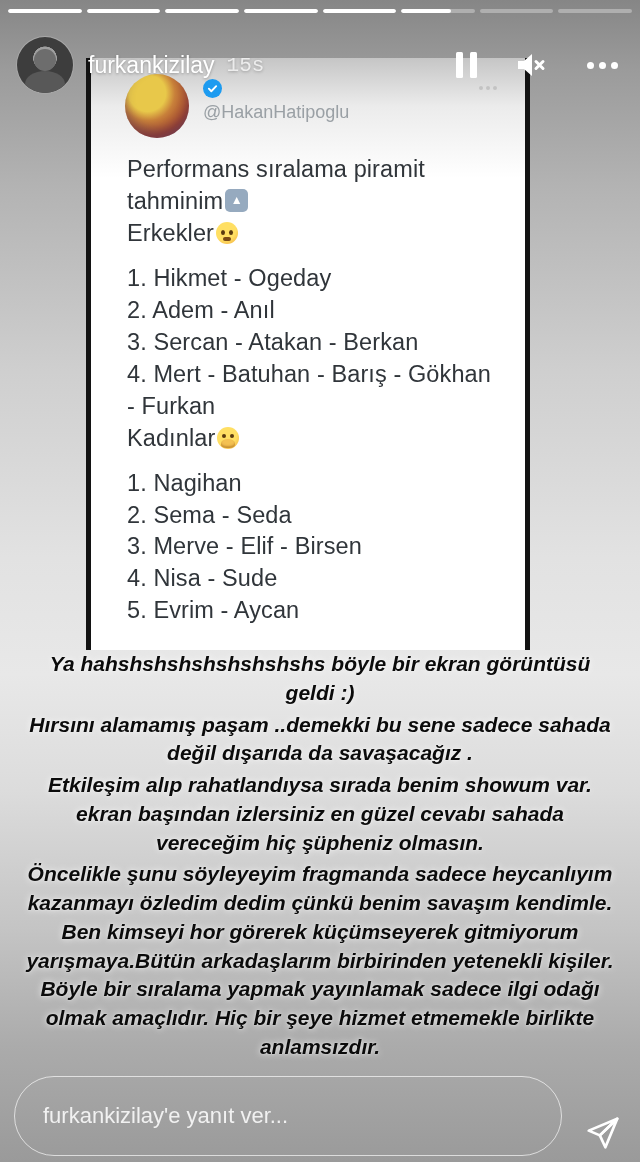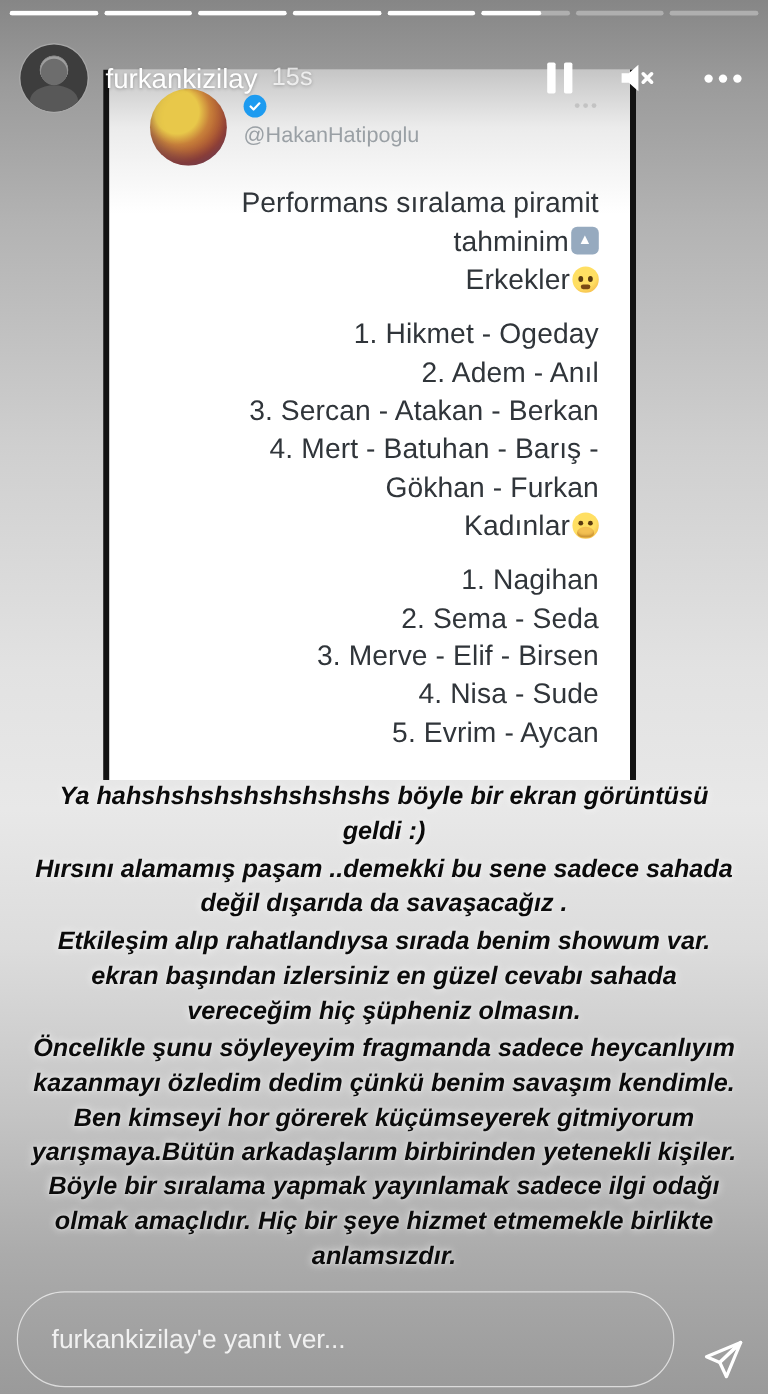--- a/index.html
+++ b/index.html
@@ -27,21 +27,21 @@
     border:1px solid rgba(255,255,255,0.55);
     position:relative; overflow:hidden; flex:0 0 auto;
   }
   .story-avatar::before { content:""; position:absolute; left:50%; top:12px; transform:translateX(-50%);
     width:22px; height:22px; border-radius:50%; background:#6d6d6d; }
   .story-avatar::after { content:""; position:absolute; left:50%; top:34px; transform:translateX(-50%);
     width:40px; height:26px; border-radius:50% 50% 0 0; background:#585858; }
   .username { margin-left:14px; color:#ffffff; font-size:23px; font-weight:400;
     text-shadow:0 1px 3px rgba(0,0,0,0.3); }
   .timestamp { margin-left:12px; color:rgba(255,255,255,0.75); font-size:21px;
-    text-shadow:0 1px 3px rgba(0,0,0,0.25); }
+    text-shadow:0 1px 3px rgba(0,0,0,0.25);font-family:Liberation Mono, monospace; }
   .header-spacer { flex:1; }
   .hdr-btn { background:none; border:none; cursor:pointer; display:flex; align-items:center;
     justify-content:center; padding:6px; }
   .pause-icon { display:flex; gap:7px; }
   .pause-icon i { display:block; width:7px; height:26px; background:#fff; border-radius:1.5px; }
   .dots-icon { display:flex; gap:5px; margin-left:2px; }
   .dots-icon i { width:7px; height:7px; border-radius:50%; background:#fff; display:block; }
   .hdr-gap { width:26px; }
 
   
@@ -62,22 +62,22 @@
   .tweet-name { font-size:20px; font-weight:700; color:#2f3336; }
   .verified-badge { width:19px; height:19px; border-radius:50%; background:#1d9bf0;
     display:inline-flex; align-items:center; justify-content:center; flex:0 0 auto; }
   .verified-badge svg { width:11px; height:11px; }
   .tweet-handle { font-size:18px; color:#9aa0a5; margin-top:4px; }
   .tweet-more { position:absolute; top:28px; right:28px; display:flex; gap:3px; }
   .tweet-more i { width:4px; height:4px; border-radius:50%; background:#c3c3c3; display:block; }
 
   .tweet-body { position:absolute; top:96px; left:36px; right:26px;
     font-size:23.5px; color:#30353a; line-height:1.36; letter-spacing:0.1px; }
-  .tweet-body .para { margin-top:13px;margin-left:9px; }
-  .tweet-body .tline { margin:0;text-align:right; }
+  .tweet-body .para { margin-top:13px; }
+  .tweet-body .tline { margin:0; }
 
   .emoji { display:inline-block; vertical-align:-3px; margin-left:2px; }
   .up-button-emoji { width:23px; height:23px; border-radius:5px; background:#96aabf;
     position:relative; }
   .up-button-emoji::before { content:"▲"; position:absolute; left:50%; top:50%;
     transform:translate(-50%,-52%); color:#fff; font-size:12px; }
   .face-emoji { width:22px; height:22px; border-radius:50%;
     background:radial-gradient(circle at 40% 32%, #ffdf63 0 55%, #f5b javelin, #f0a83c 100%);
     background:radial-gradient(circle at 40% 32%, #ffdf63 0 55%, #f0a83c 100%);
     position:relative; }

